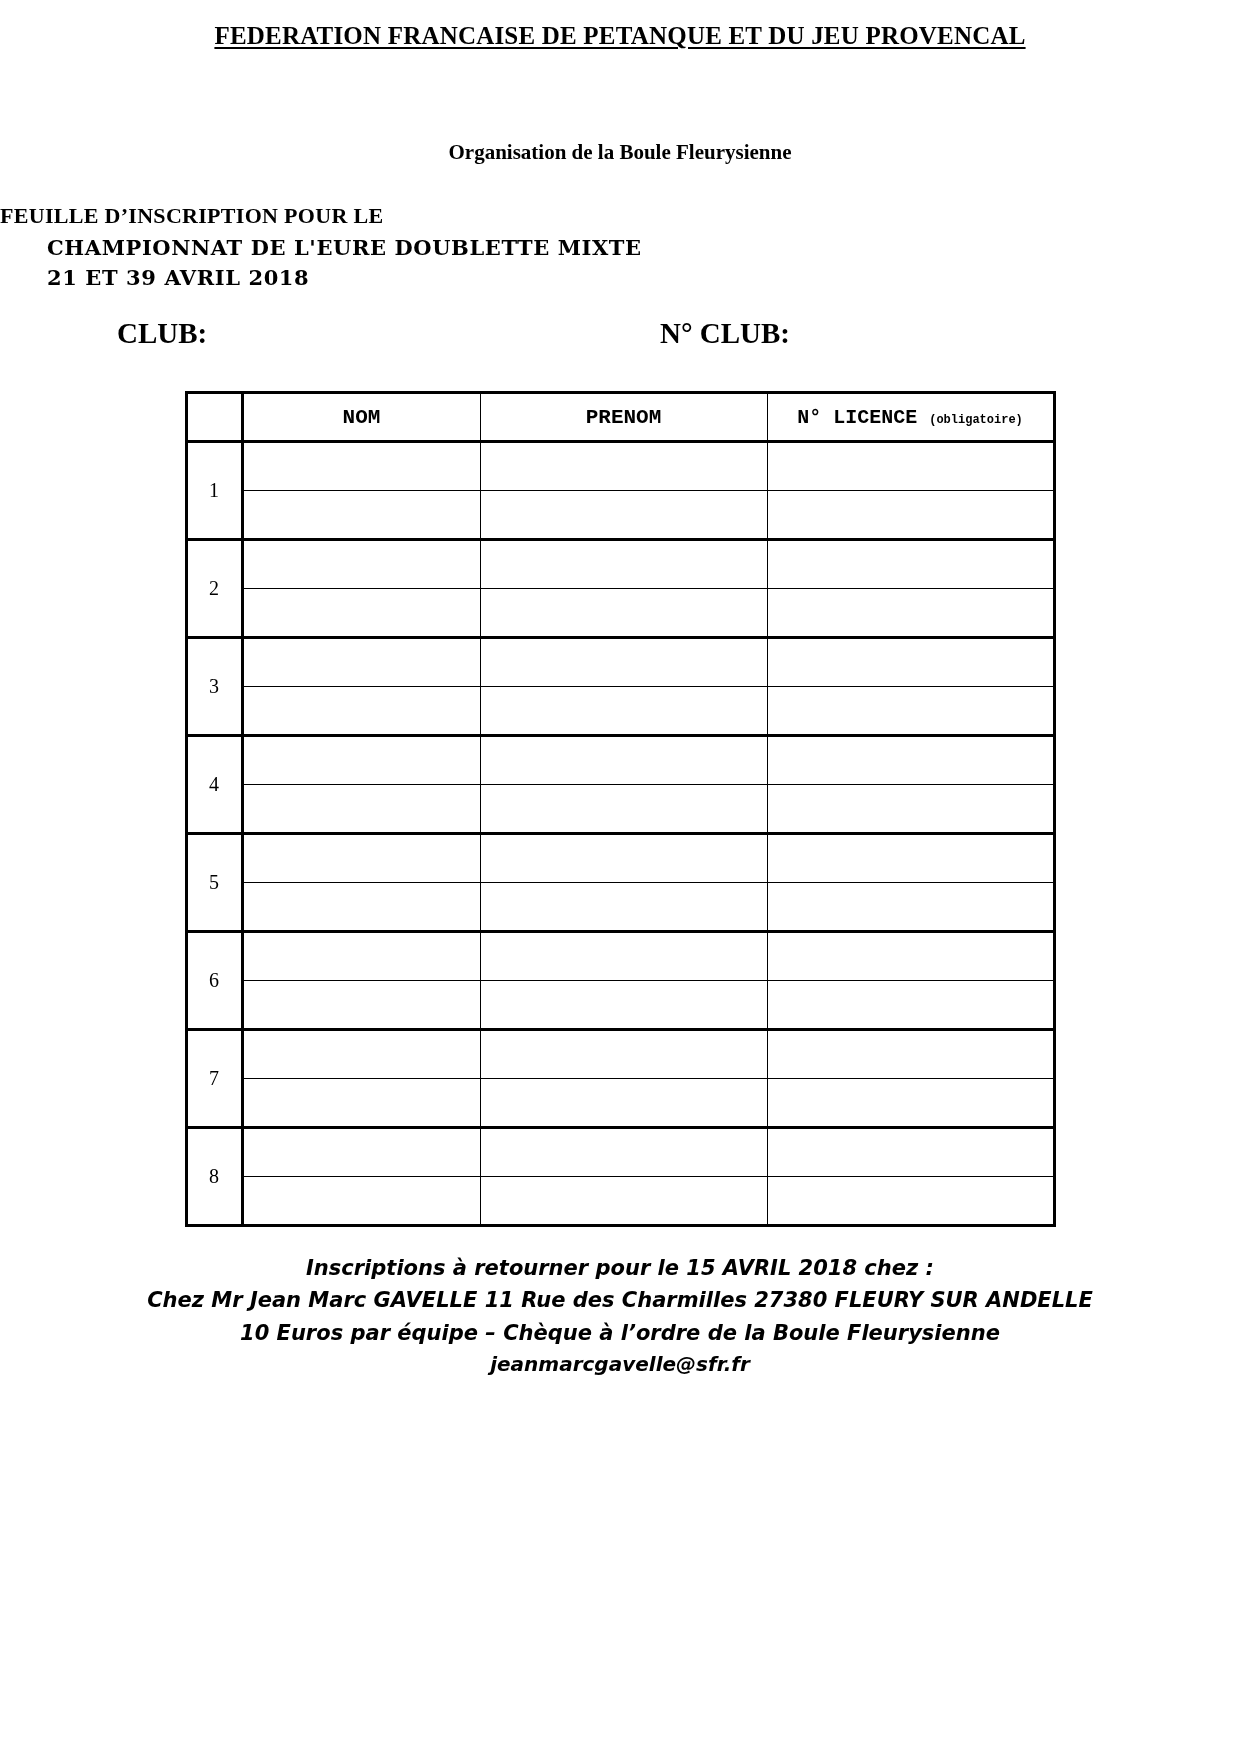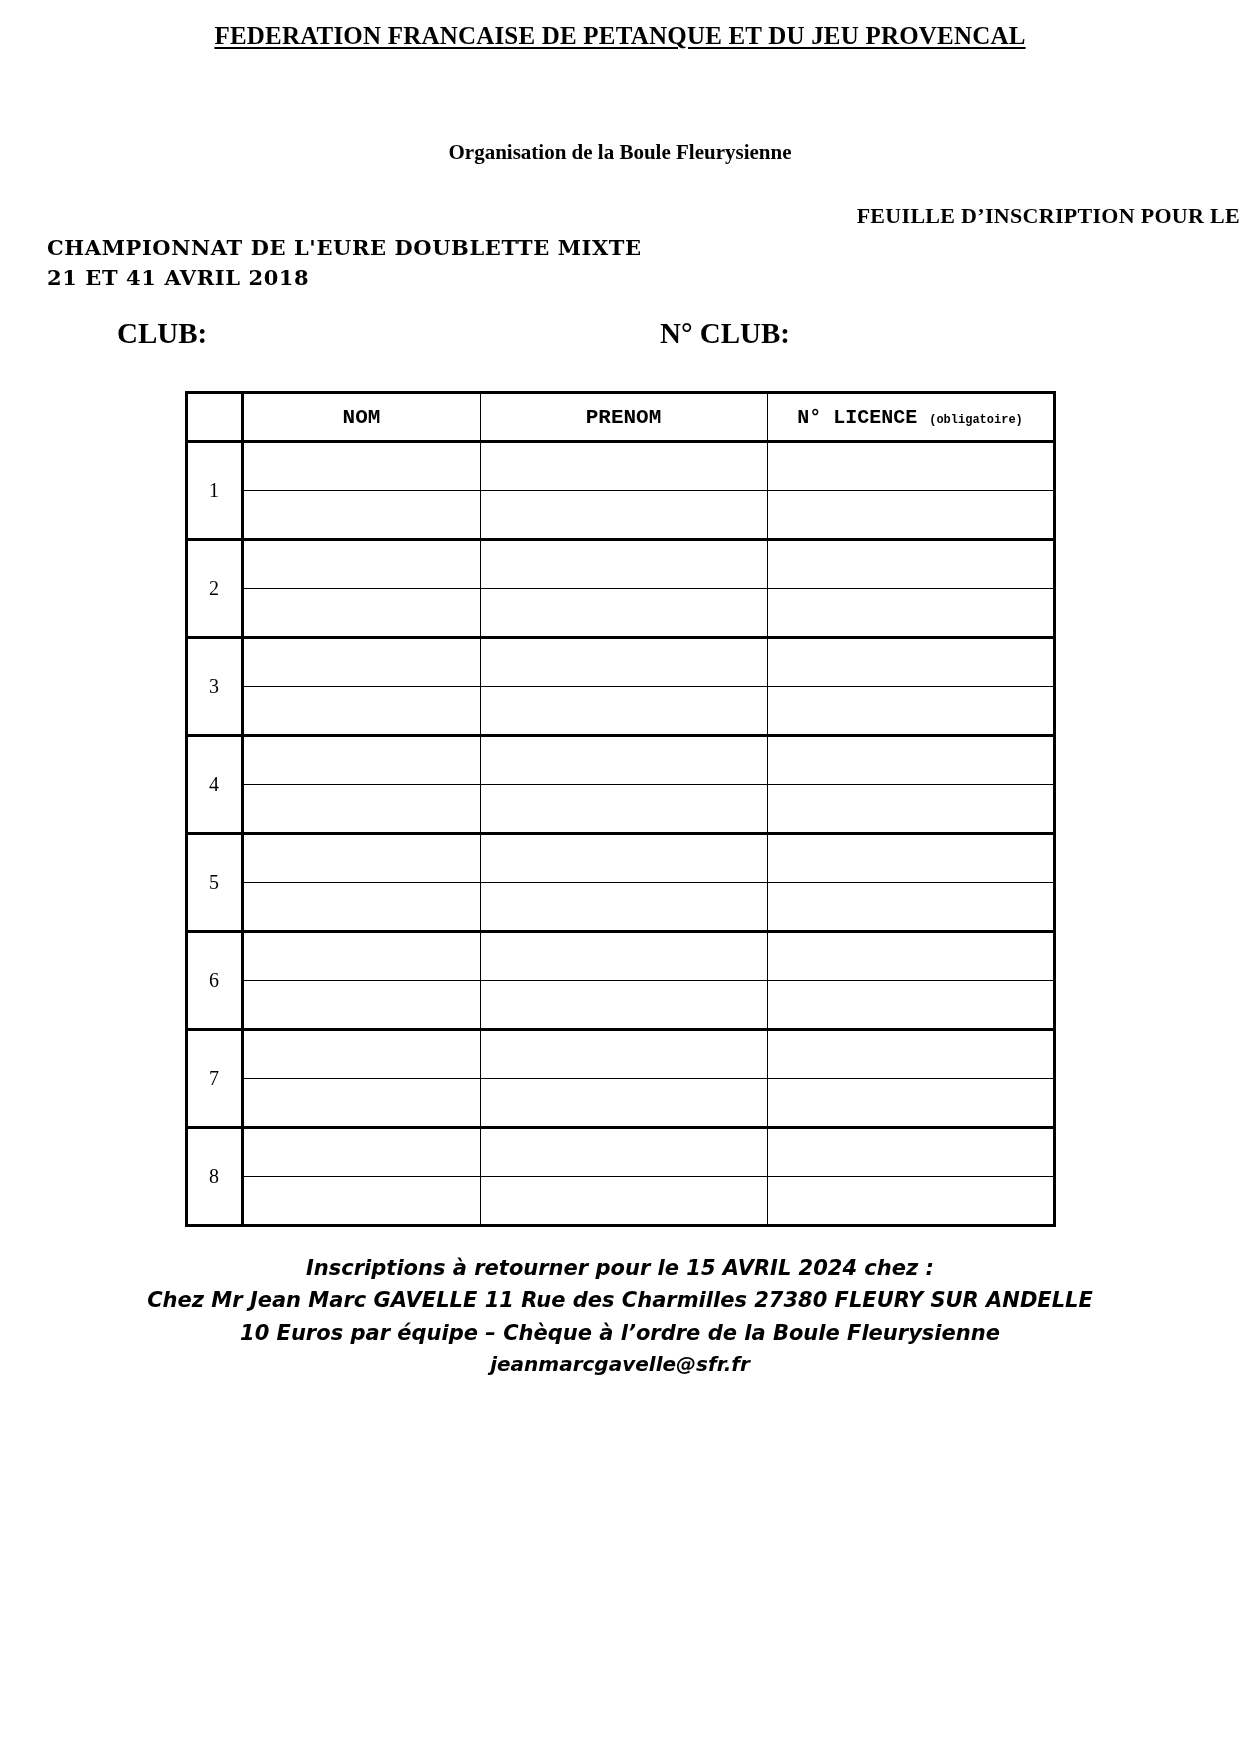--- a/index.html
+++ b/index.html
@@ -40,21 +40,21 @@
 
   .org-line {
     text-align: center;
     font-family: "Liberation Serif", serif;
     font-weight: bold;
     font-size: 21px;
     margin-top: 90px;
   }
 
   .feuille-line {
-    text-align: right;
+    text-align: left;
     font-family: "Liberation Serif", serif;
     font-weight: bold;
     font-size: 22px;
     margin-top: 38px;
     letter-spacing: 0.3px;
   }
 
   .champ-line, .date-line {
     text-align: left;
     font-family: "DejaVu Serif", serif;
@@ -173,21 +173,21 @@
 <div class="page">
 
   <h1 class="federation-title"><span>FEDERATION FRANCAISE DE PETANQUE ET DU JEU PROVENCAL</span></h1>
 
   <div class="org-line">Organisation de la Boule Fleurysienne</div>
 
   <div class="feuille-line">FEUILLE D’INSCRIPTION POUR LE</div>
 
   <div class="champ-line">CHAMPIONNAT DE L'EURE DOUBLETTE MIXTE</div>
 
-  <div class="date-line">21 ET 41 AVRIL 2018</div>
+  <div class="date-line">21 ET 39 AVRIL 2018</div>
 
   <div class="club-row">
     <div class="club-label">CLUB:</div>
     <div class="numclub-label">N° CLUB:</div>
   </div>
 
   <table class="inscription">
     <colgroup>
       <col class="c-num">
       <col class="c-nom">
@@ -297,19 +297,19 @@
       <tr class="lower last">
         <td class="blank"></td>
         <td class="blank"></td>
         <td class="blank"></td>
       </tr>
 
     </tbody>
   </table>
 
   <div class="footer">
-    <div class="line1">Inscriptions à retourner pour le 15 AVRIL 2024 chez :</div>
+    <div class="line1">Inscriptions à retourner pour le 15 AVRIL 2018 chez :</div>
     <div class="line2">Chez Mr Jean Marc GAVELLE 11 Rue des Charmilles 27380 FLEURY SUR ANDELLE</div>
     <div class="line3">10 Euros par équipe – Chèque à l’ordre de la Boule Fleurysienne</div>
     <div class="line4">jeanmarcgavelle@sfr.fr</div>
   </div>
 
 </div>
 
 </body></html>

